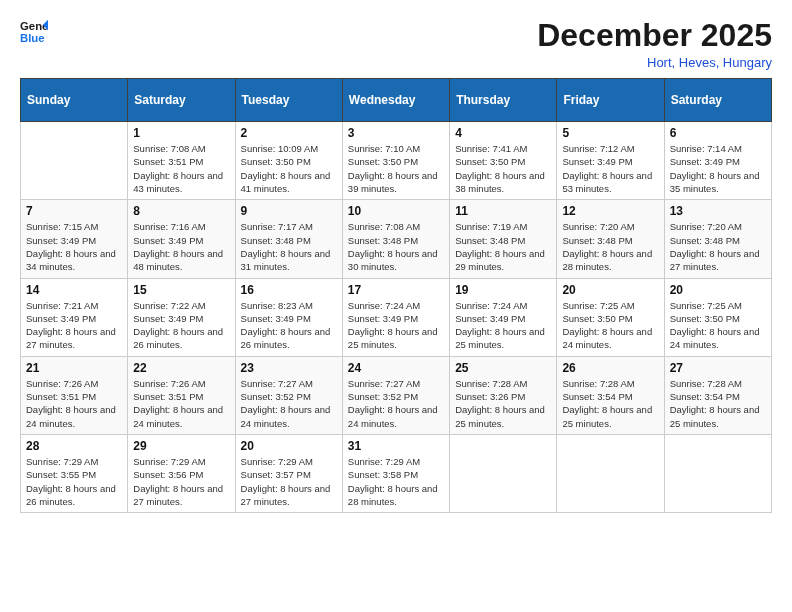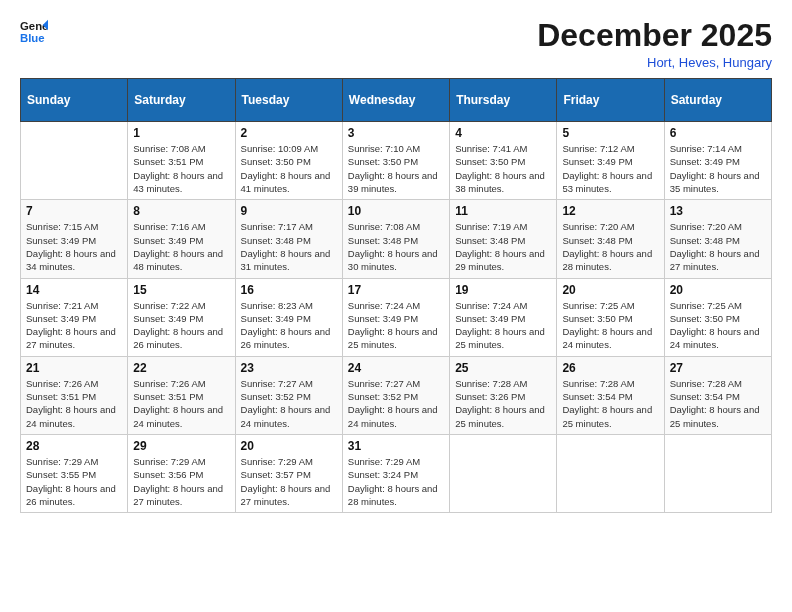--- a/index.html
+++ b/index.html
@@ -243,21 +243,21 @@
           <td><span class="day-number">29</span>
           <span class="day-info">Sunrise: 7:29 AM</span><br>
           <span class="day-info">Sunset: 3:56 PM</span><br>
           <span class="day-info">Daylight: 8 hours and 27 minutes.</span></td>
           <td><span class="day-number">20</span>
           <span class="day-info">Sunrise: 7:29 AM</span><br>
           <span class="day-info">Sunset: 3:57 PM</span><br>
           <span class="day-info">Daylight: 8 hours and 27 minutes.</span></td>
           <td><span class="day-number">31</span>
           <span class="day-info">Sunrise: 7:29 AM</span><br>
-          <span class="day-info">Sunset: 3:24 PM</span><br>
+          <span class="day-info">Sunset: 3:58 PM</span><br>
           <span class="day-info">Daylight: 8 hours and 28 minutes.</span></td>
           <td class="empty-cell"></td>
           <td class="empty-cell"></td>
           <td class="empty-cell"></td>
         </tr>
       </tbody>
   </table>
 </div>
 
 </body></html>

